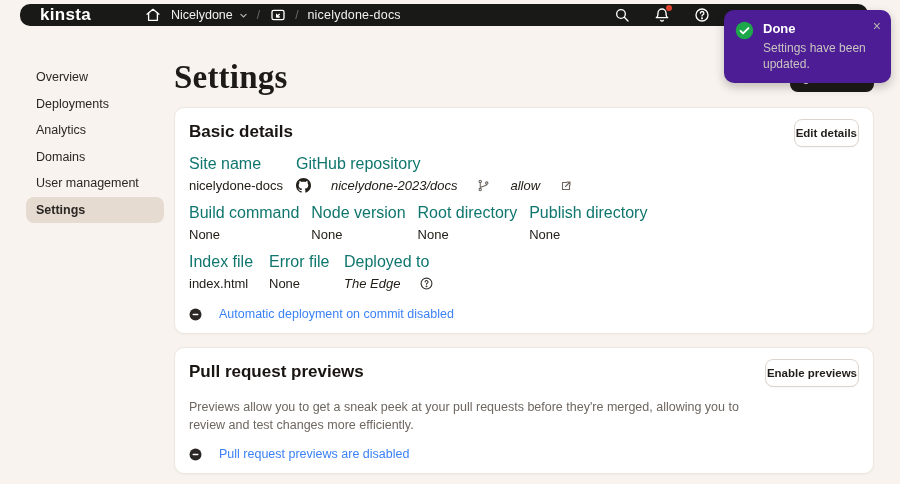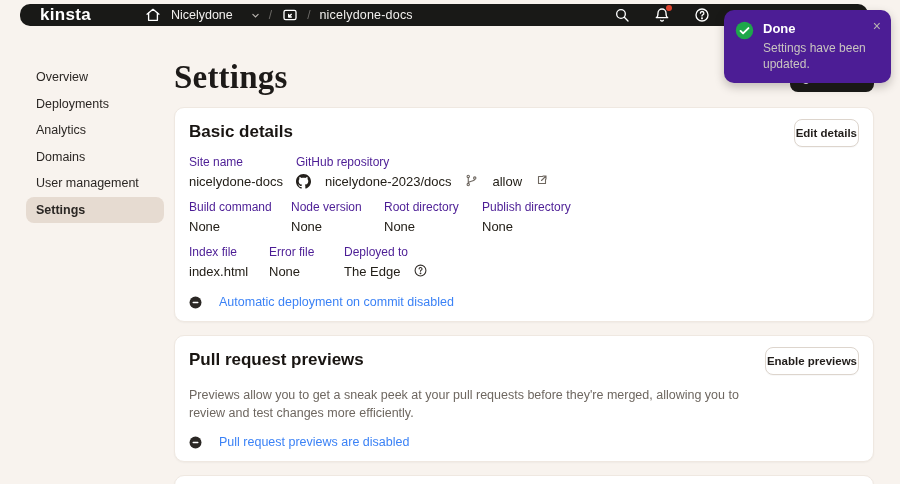--- a/index.html
+++ b/index.html
@@ -13,21 +13,21 @@
   }
 
   
   .topbar {
     position:absolute; left:20px; top:4px; width:848px; height:22px;
     background:#191917; border-radius:10px;
     display:flex; align-items:center; color:#fff; z-index:10;
   }
   .logo { margin-left:20px; font-size:17px; font-weight:bold; letter-spacing:.3px; }
   .breadcrumb { display:flex; align-items:center; margin-left:54px; gap:9px; font-size:12.5px; }
-  .crumb-co { display:flex; align-items:center; gap:18px; color:#f2f0ee; cursor:pointer; }
+  .crumb-co { display:flex; align-items:center; gap:6px; color:#f2f0ee; cursor:pointer; }
   .crumb-sep { color:#6d6b68; font-size:12px; }
   .crumb-site { color:#f2f0ee; letter-spacing:.2px; }
   .tb-icons { margin-left:auto; margin-right:158px; display:flex; align-items:center; gap:23px; }
   .tb-icon { position:relative; width:17px; height:17px; cursor:pointer; display:flex; align-items:center; justify-content:center; }
   .tb-icon svg { width:16px; height:16px; }
   .bell-dot { position:absolute; top:-2px; right:-2px; width:6px; height:6px; border-radius:50%; background:#e0442e; }
 
   
   .toast {
     position:absolute; left:724px; top:10px; width:167px; min-height:63px;
@@ -71,25 +71,25 @@
   .card:first-of-type { margin-top:7px; }
   .card-title { font-size:17px; font-weight:bold; color:#191512; line-height:24px; display:flex; align-items:center; gap:6px; }
   .card-btn {
     position:absolute; right:14px; top:11px;
     background:#fff; border:1px solid #ddd5cd; border-radius:8px;
     padding:7px 1px; font-size:11.5px; font-weight:600; color:#211d1a;
     font-family:inherit; cursor:pointer; box-shadow:0 1px 1px rgba(0,0,0,.03);
   }
   .frow { display:flex; margin-top:11px; }
   .fcol { padding-right:12px; }
-  .flabel { font-size:12px; color:#4c1d95; margin-bottom:5px; }
+  .flabel { font-size:16px; color:#0f766e; margin-bottom:5px; }
   .fvalue { font-size:13px; color:#242019; }
   .w107{min-width:107px;} .w102{min-width:102px;} .w93{min-width:93px;}
   .w98{min-width:98px;} .w80{min-width:80px;} .w75{min-width:75px;}
-  .gh-value { display:flex; align-items:flex-start; gap:14px; }
+  .gh-value { display:flex; align-items:center; gap:20px;font-style:italic; }
   .gh-value svg { flex:0 0 auto; }
   .mono { font-family:"Liberation Sans", sans-serif; }
   .status-row { display:flex; align-items:center; gap:17px; margin-top:16px; font-size:12.5px; color:#3b82f6; }
   .status-row svg { width:13px; height:13px; flex:0 0 13px; }
   .desc { margin-top:14px; font-size:12.5px; line-height:1.45; color:#6e6760; max-width:565px; }
   .help-q { display:inline-flex; width:13px; height:13px; }
 </style>
 </head>
 <body>
 

